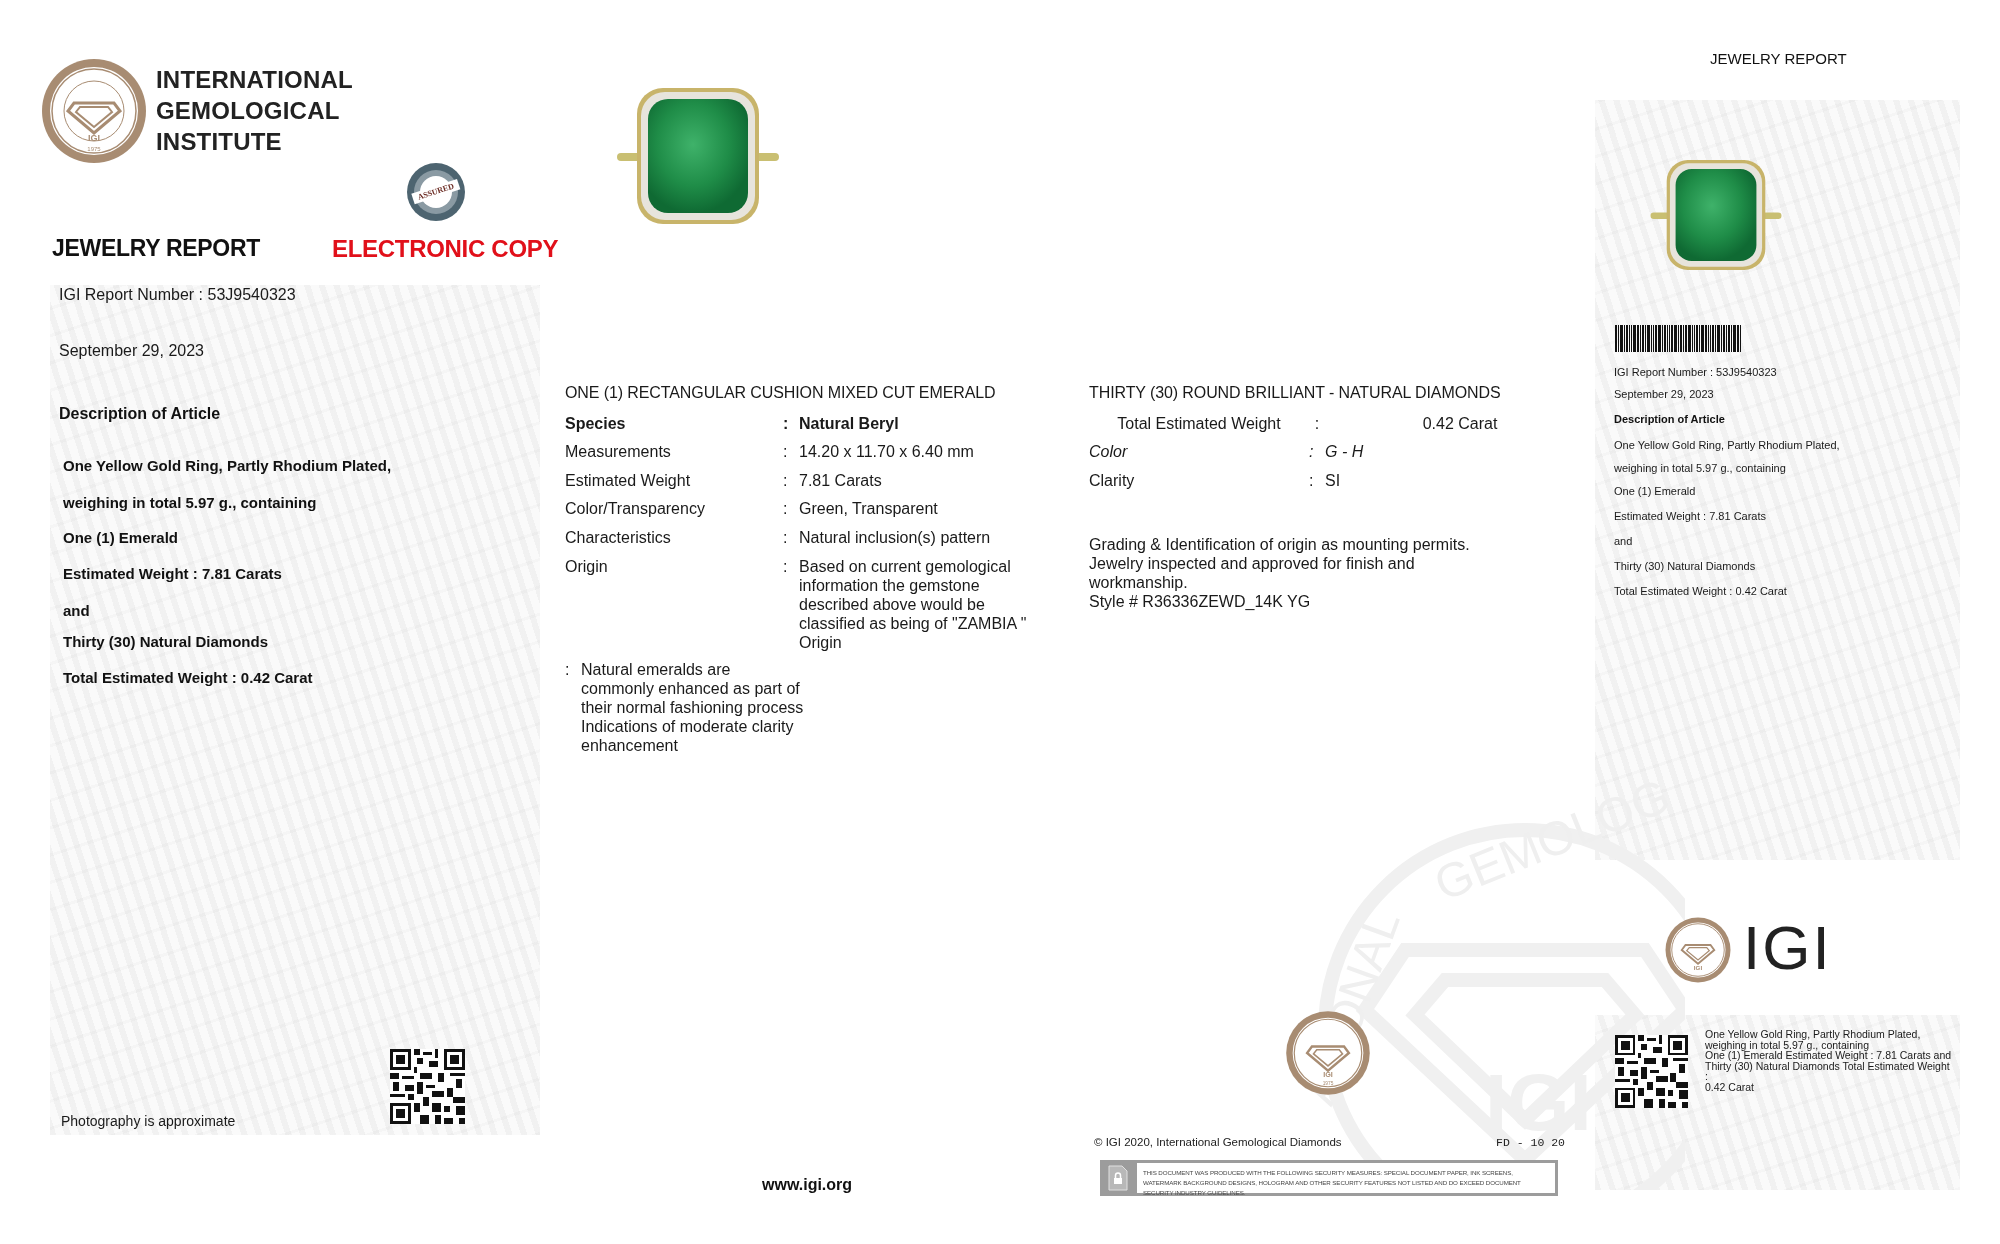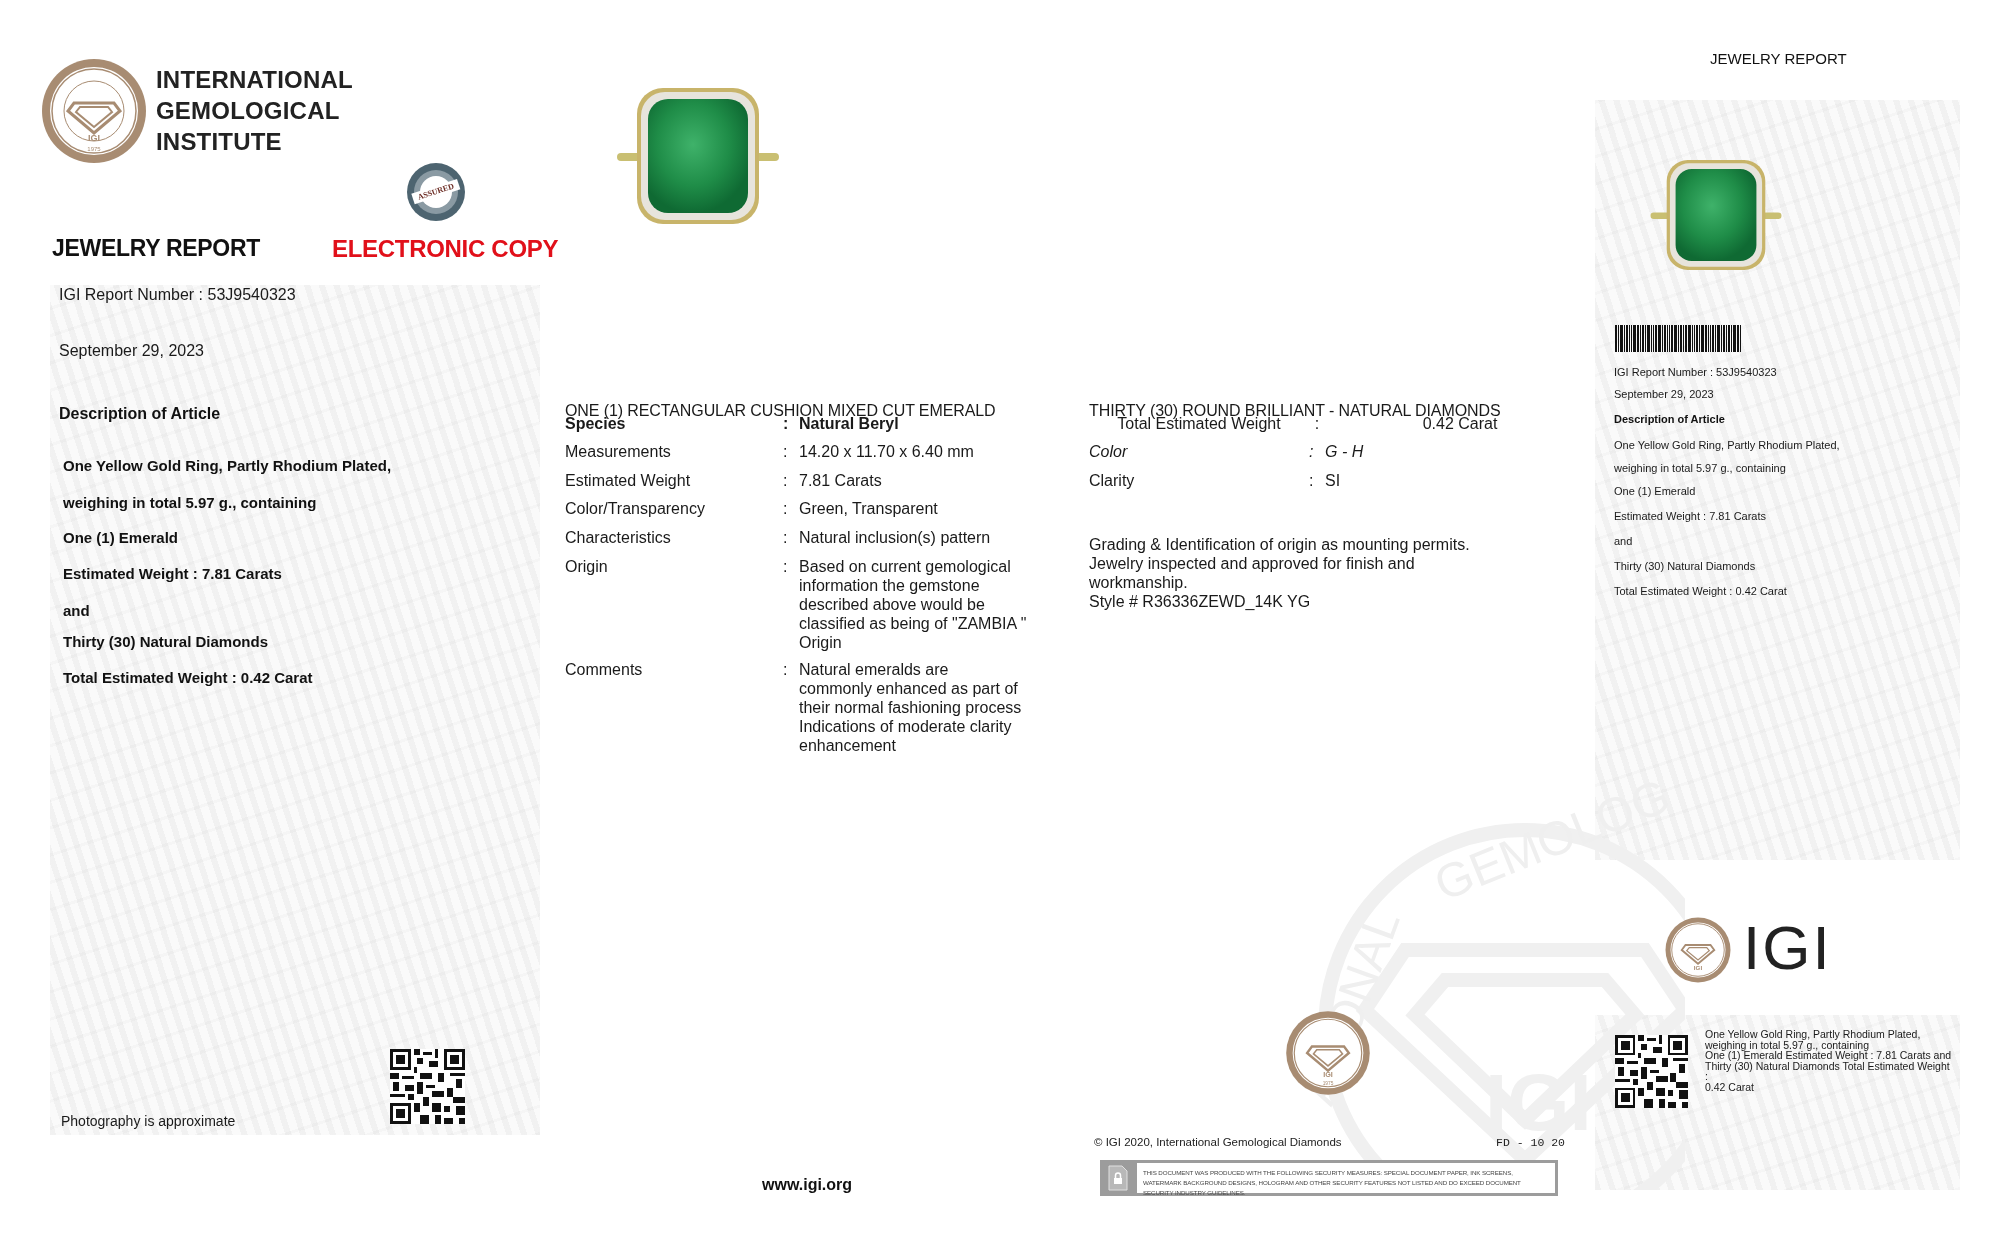--- a/index.html
+++ b/index.html
@@ -31,21 +31,21 @@
       font-size: 23px; color: #111; letter-spacing: -0.3px;
     }
     .ecopy {
       font-family: "Liberation Sans", sans-serif; font-weight: bold;
       font-size: 24px; color: #e1101a; letter-spacing: -0.3px;
     }
 
     .lft-text { font-family: "Liberation Sans", sans-serif; font-size: 16px; color: #1a1a1a; }
     .lft-bold { font-family: "Liberation Sans", sans-serif; font-size: 15px; font-weight: bold; color: #111; }
 
-    .sec-head { font-family: "Liberation Sans", sans-serif; font-size: 16px; color: #1a1a1a; letter-spacing: -0.1px; margin-top: 18px; }
+    .sec-head { font-family: "Liberation Sans", sans-serif; font-size: 16px; color: #1a1a1a; letter-spacing: -0.1px; }
     .kv-row { position: absolute; display: flex; font-family: "Liberation Sans", sans-serif; font-size: 16px; color: #1a1a1a; line-height: 19px; }
     .kv-row .k { width: 218px; }
     .kv-row .c { width: 16px; }
     .kv-row .v { width: 270px; white-space: pre-line; }
     .kv-row.d .k { width: 220px; }
 
     .note { font-family: "Liberation Sans", sans-serif; font-size: 16px; color: #1a1a1a; line-height: 19px; white-space: pre-line; }
 
     .r-text { font-family: "Liberation Sans", sans-serif; font-size: 11px; color: #1a1a1a; }
     .r-bold { font-family: "Liberation Sans", sans-serif; font-size: 11px; font-weight: bold; color: #111; }
@@ -235,21 +235,20 @@
 <div class="kv-row" style="left:565px; top:557px;">
   <span class="k">Origin</span>
   <span class="c">:</span>
   <span class="v">Based on current gemological
 information the gemstone
 described above would be
 classified as being of "ZAMBIA "
 Origin</span>
 </div>
 <div class="kv-row" style="left:565px; top:660px;">
-  <span class="k">Comments</span>
   <span class="c">:</span>
   <span class="v">Natural emeralds are
 commonly enhanced as part of
 their normal fashioning process
 Indications of moderate clarity
 enhancement</span>
 </div>
 
 <div class="abs sec-head" style="left:1089px; top:384px;">THIRTY (30) ROUND BRILLIANT - NATURAL DIAMONDS</div>
 

